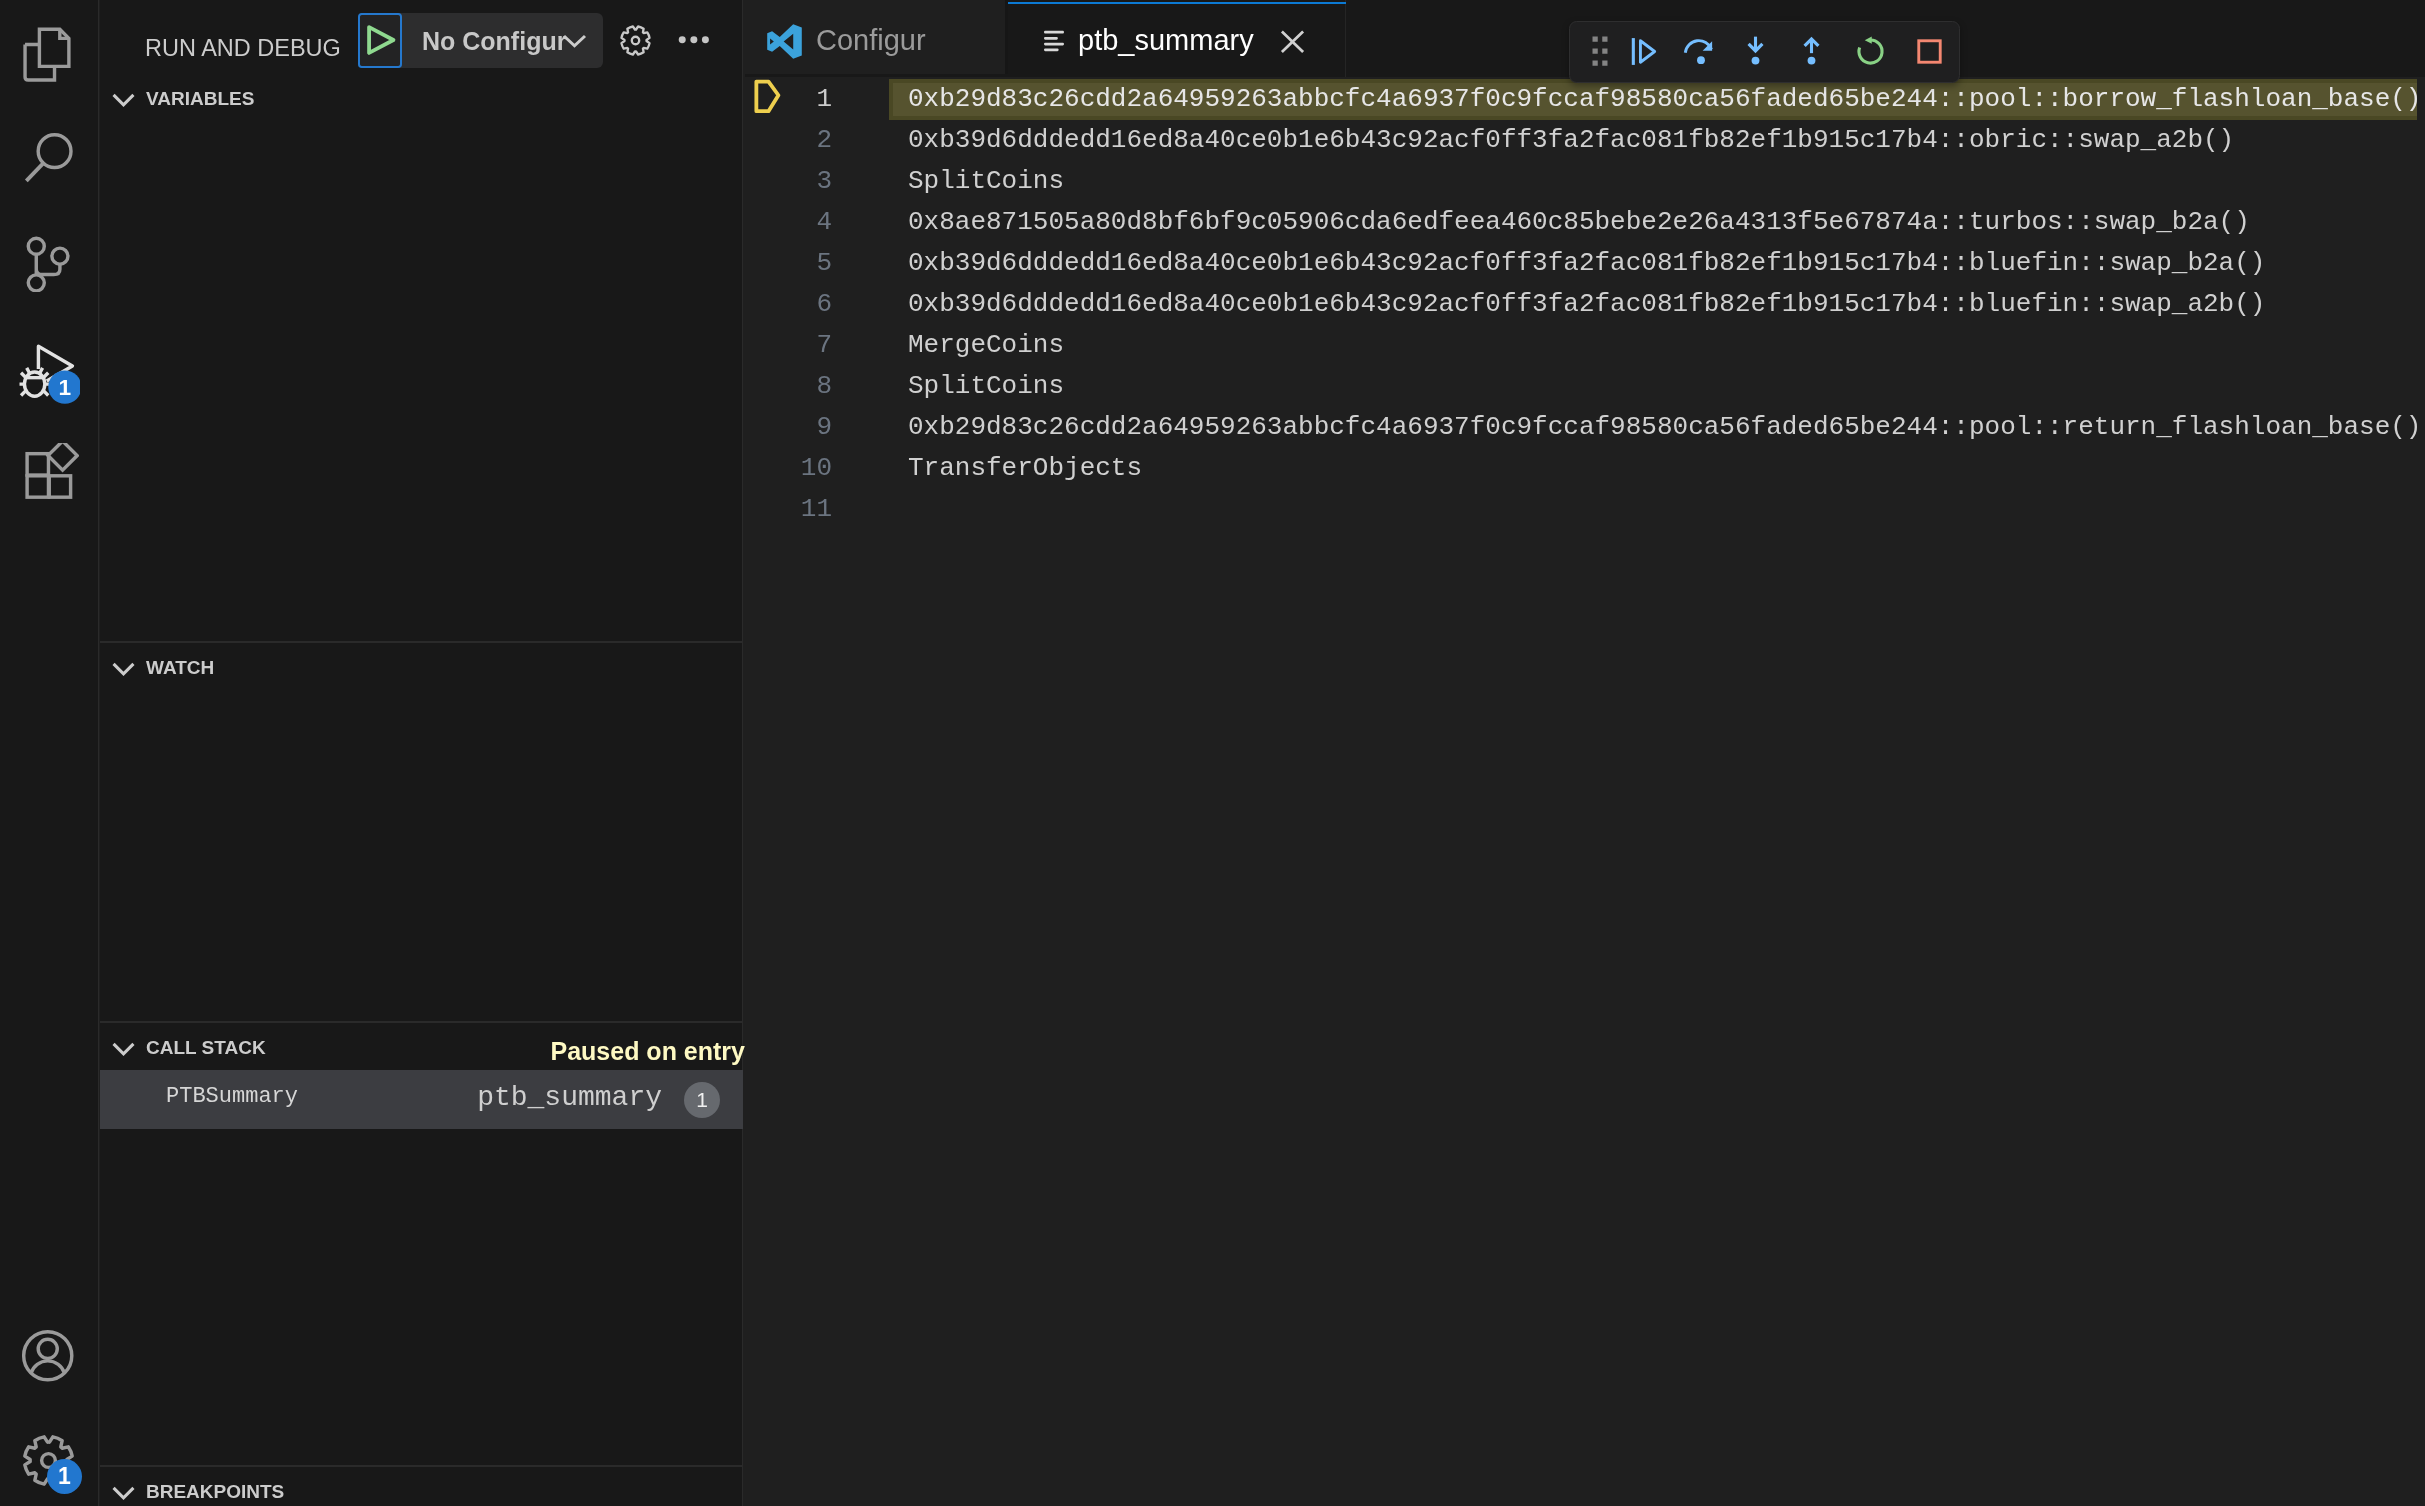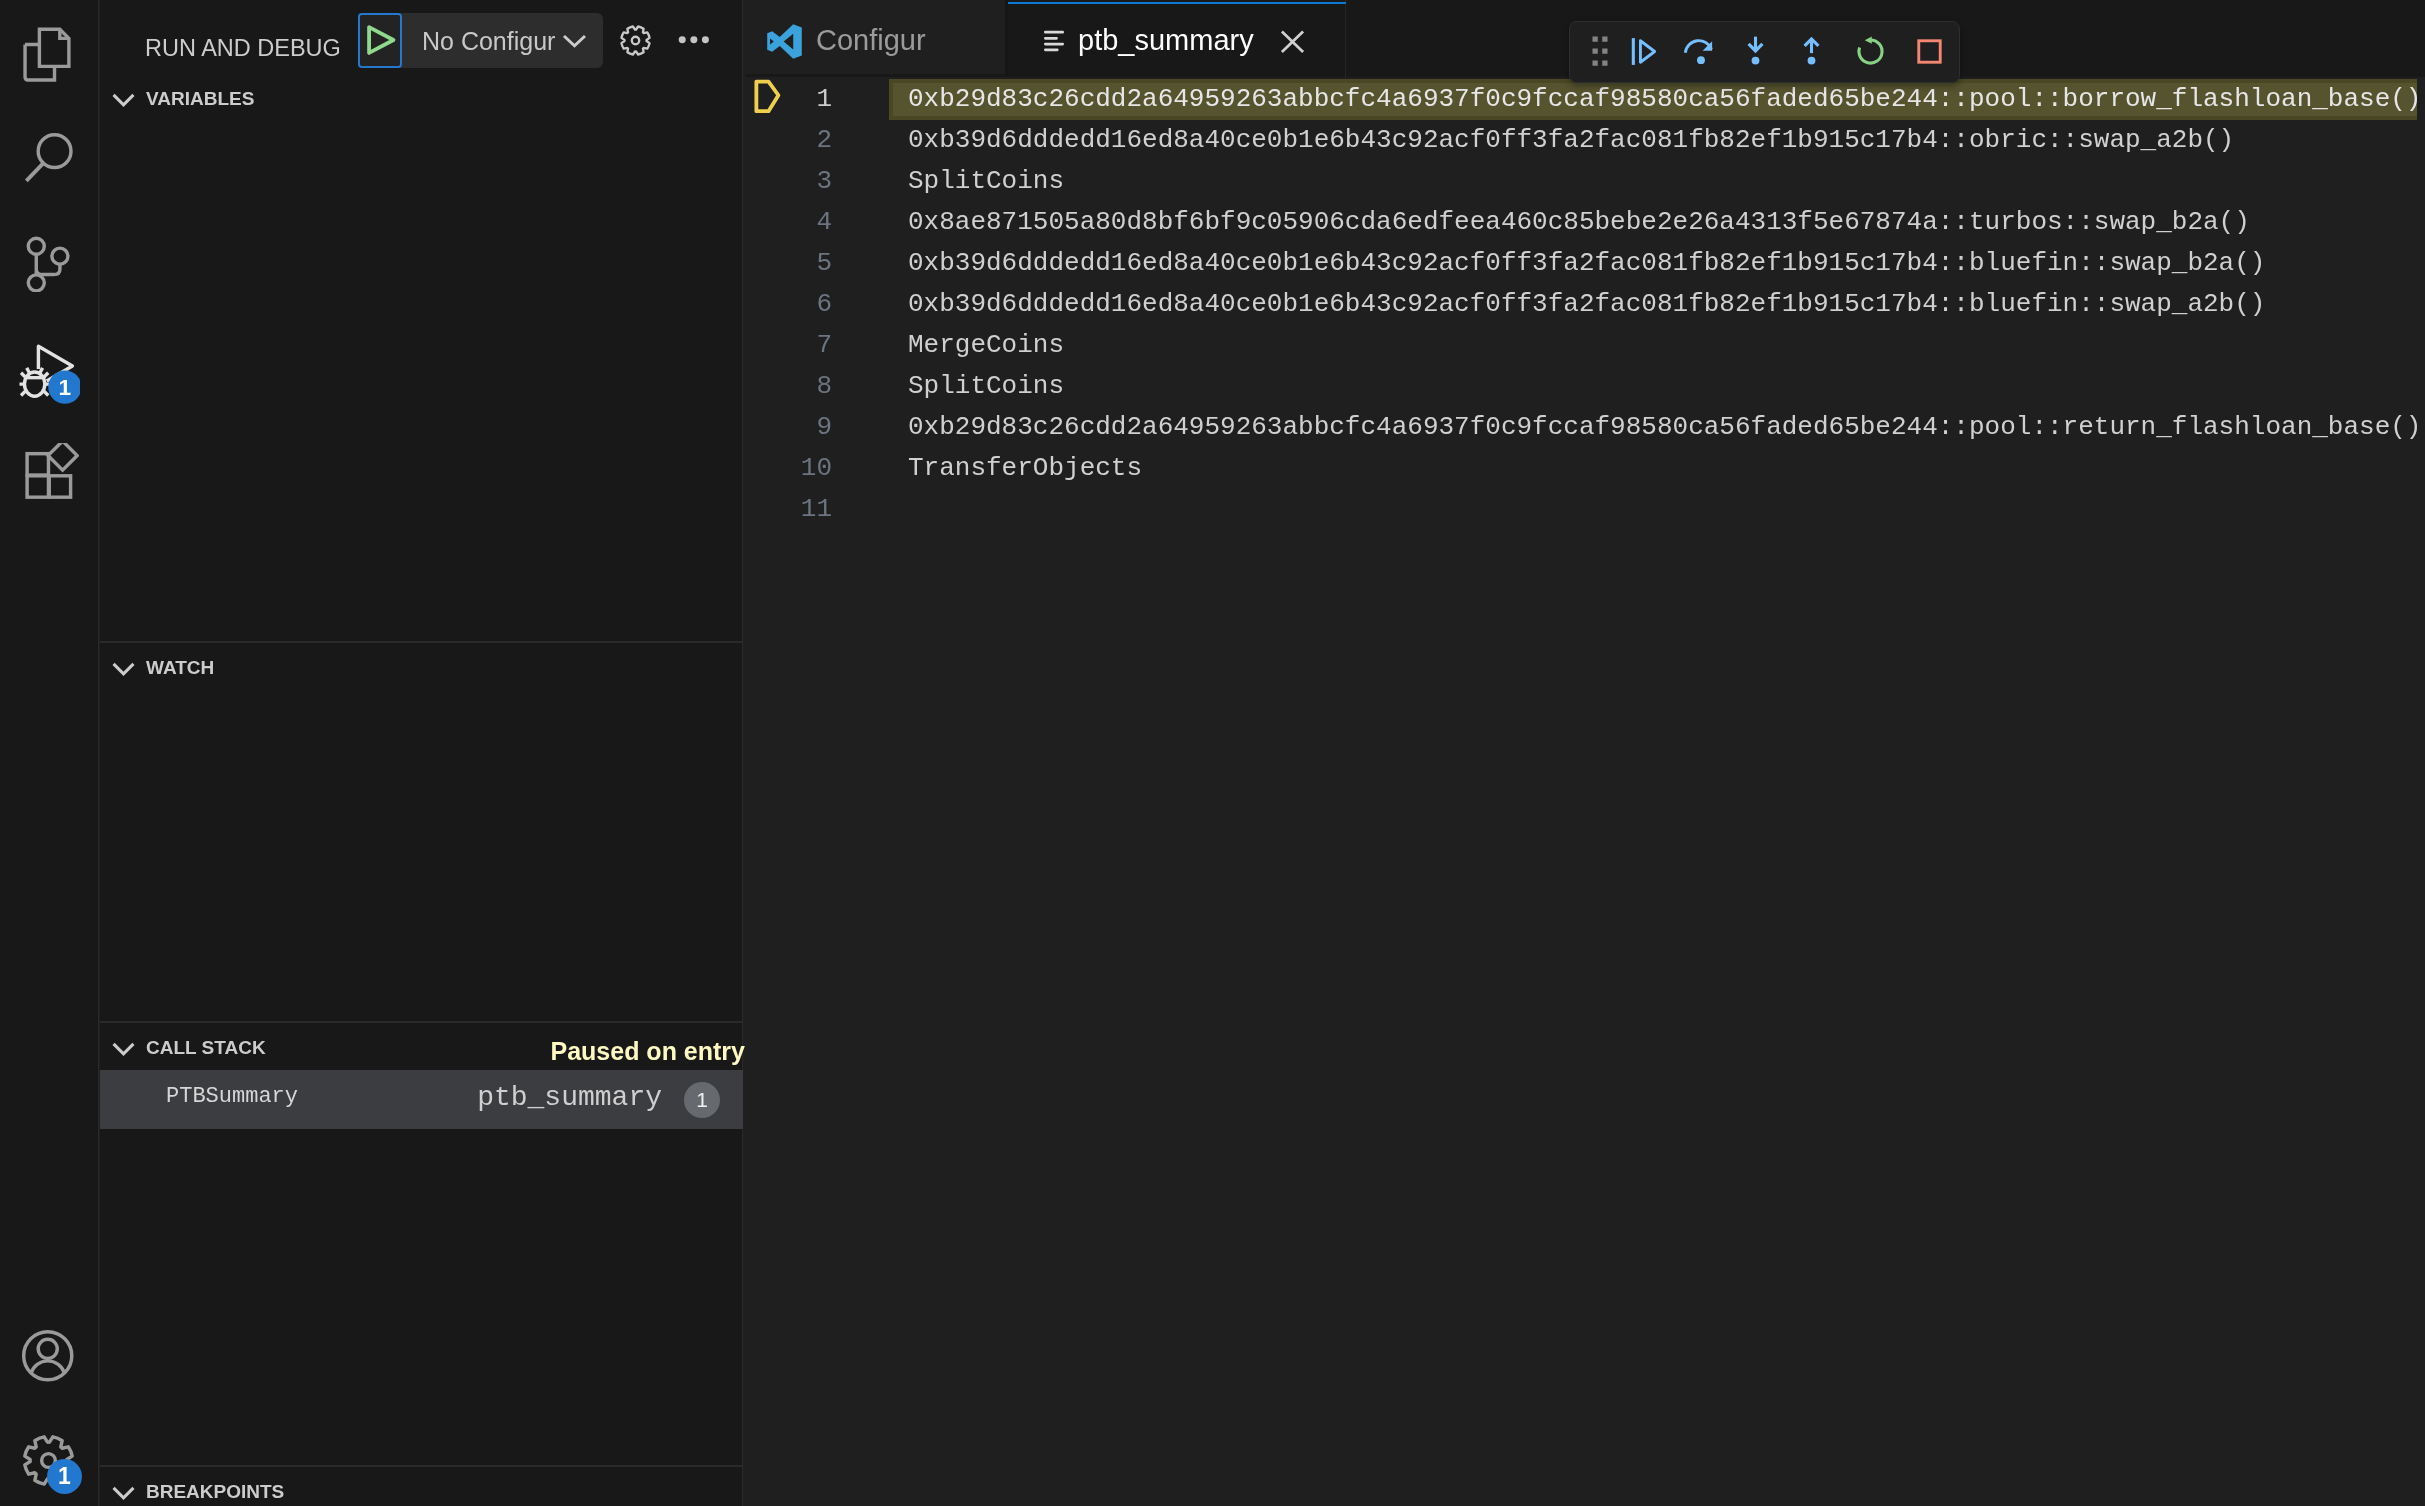--- a/index.html
+++ b/index.html
@@ -78,21 +78,21 @@
 
 <div class="abs" id="sidebar"></div>
 
 <div class="abs" style="left:145px;top:27px;font-size:23.5px;color:#cccccc;margin-top:8px;">RUN AND DEBUG</div>
 
 <div class="abs" style="left:358px;top:13px;width:245px;height:55px;background:#2d2d2e;border-radius:6px;"></div>
 <div class="abs" style="left:358px;top:13px;width:44px;height:55px;background:#232324;border:2.3px solid #2578cd;border-radius:3.8px;"></div>
 <svg class="abs" style="left:363px;top:24px" width="35" height="32" viewBox="0 0 46 42">
   <path d="M8 4 L40 21 L8 38 Z" fill="none" stroke="#8fd98f" stroke-width="5" stroke-linejoin="round"></path>
 </svg>
-<div class="abs" style="left:422px;top:26.5px;font-size:25px;color:#c8c8c8;">No Configur</div>
+<div class="abs" style="left:422px;top:26.5px;font-size:25px;color:#c8c8c8;font-weight:bold;">No Configur</div>
 <svg class="abs" style="left:560px;top:30px" width="29" height="21" viewBox="0 0 38 28">
   <path d="M5 8 L19 21 L33 8" fill="none" stroke="#cccccc" stroke-width="4"></path>
 </svg>
 
 <svg class="abs" style="left:619px;top:24px" width="33" height="33" viewBox="0 0 24 24">
   <path d="M13.9 1.8 A10.4 10.4 0 0 1 17.9 3.4 L17.4 6.1 A8.0 8.0 0 0 1 17.9 6.6 L20.6 6.1 A10.4 10.4 0 0 1 22.2 10.1 L20.0 11.6 A8.0 8.0 0 0 1 20.0 12.4 L22.2 13.9 A10.4 10.4 0 0 1 20.6 17.9 L17.9 17.4 A8.0 8.0 0 0 1 17.4 17.9 L17.9 20.6 A10.4 10.4 0 0 1 13.9 22.2 L12.4 20.0 A8.0 8.0 0 0 1 11.6 20.0 L10.1 22.2 A10.4 10.4 0 0 1 6.1 20.6 L6.6 17.9 A8.0 8.0 0 0 1 6.1 17.4 L3.4 17.9 A10.4 10.4 0 0 1 1.8 13.9 L4.0 12.4 A8.0 8.0 0 0 1 4.0 11.6 L1.8 10.1 A10.4 10.4 0 0 1 3.4 6.1 L6.1 6.6 A8.0 8.0 0 0 1 6.6 6.1 L6.1 3.4 A10.4 10.4 0 0 1 10.1 1.8 L11.6 4.0 A8.0 8.0 0 0 1 12.4 4.0 Z" fill="none" stroke="#c8c8c8" stroke-width="1.7" stroke-linejoin="round"></path>
   <circle cx="12" cy="12" r="2.7" fill="none" stroke="#c8c8c8" stroke-width="1.7"></circle>
 </svg>
 
 <svg class="abs" style="left:675px;top:33px" width="38" height="13.7" viewBox="0 0 50 18">

